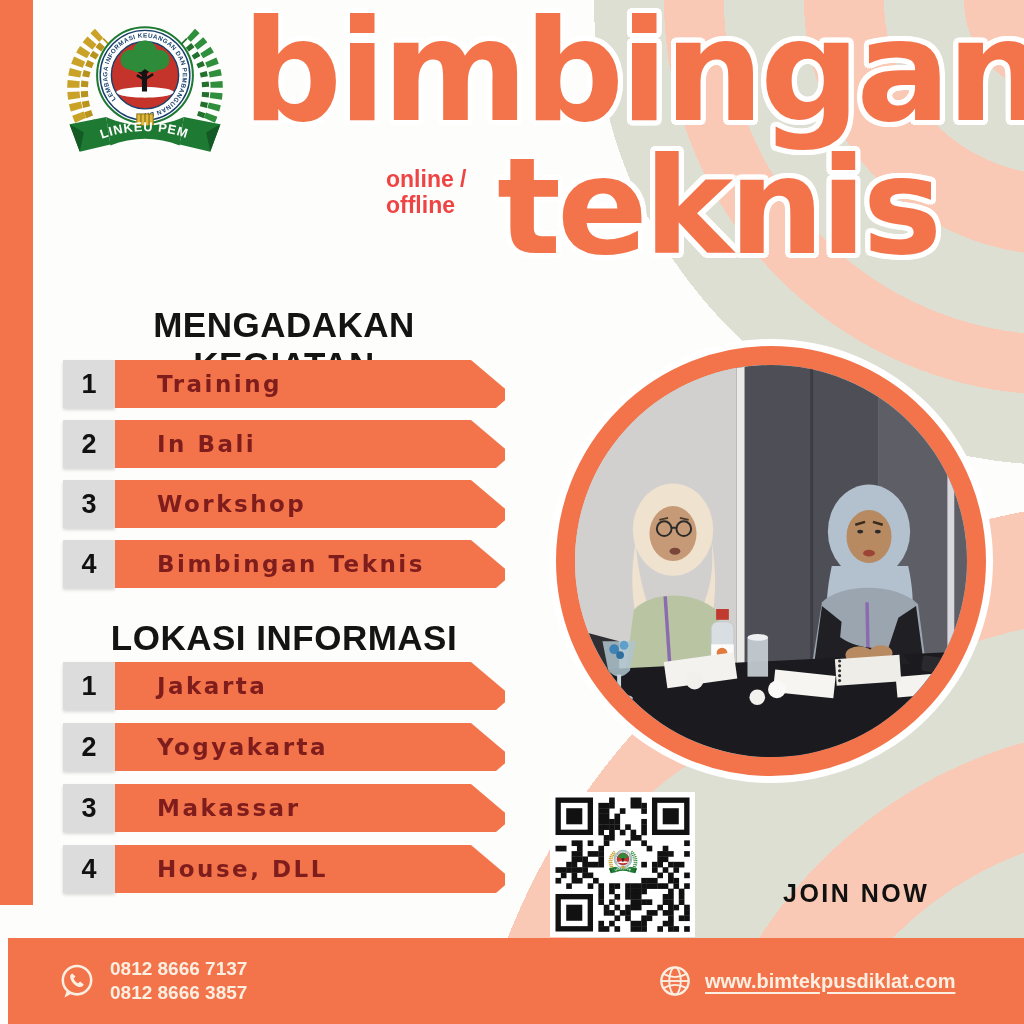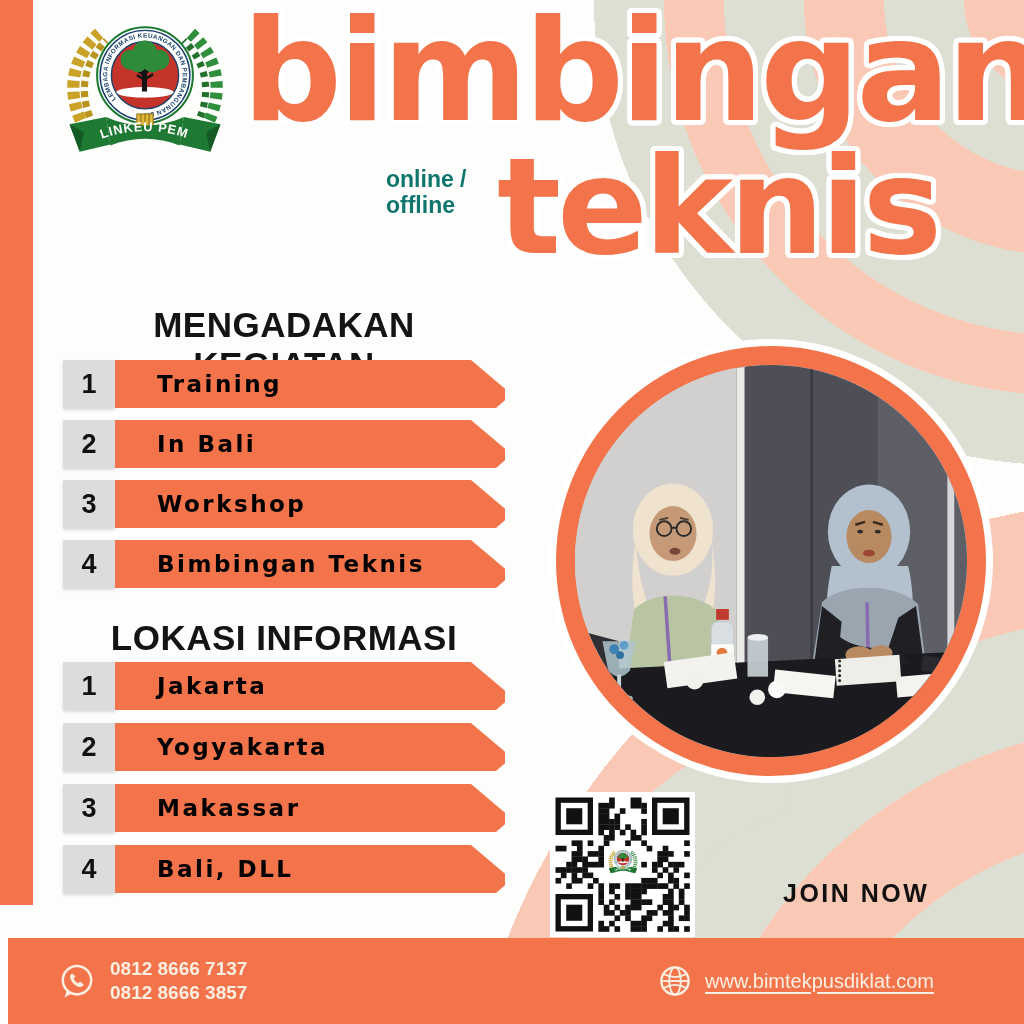--- a/index.html
+++ b/index.html
@@ -31,32 +31,32 @@
   .logo{position:absolute;left:52px;top:12px;width:186px;height:158px;}
   .title{position:absolute;font-family:"DejaVu Sans","Liberation Sans",sans-serif;
     font-weight:800;color:var(--accent);letter-spacing:-4px;line-height:1;
     text-shadow:0 -5px 0 #fff,0 5px 0 #fff,-5px 0 0 #fff,5px 0 0 #fff,
       -4px -4px 0 #fff,4px -4px 0 #fff,-4px 4px 0 #fff,4px 4px 0 #fff,
       -2px -5px 0 #fff,2px -5px 0 #fff,-2px 5px 0 #fff,2px 5px 0 #fff,
       -5px -2px 0 #fff,5px -2px 0 #fff,-5px 2px 0 #fff,5px 2px 0 #fff;}
   .title-1{left:242px;top:2px;font-size:140px;}
   .title-2{left:497px;top:140px;font-size:134px;text-align:right;}
   .mode{position:absolute;left:386px;top:166px;font-size:23px;font-weight:bold;
-    color:#0f766e;line-height:1.14;}
+    color:#ef4444;line-height:1.14;}
   
   .section-heading{position:absolute;left:63px;width:442px;text-align:center;
     font-size:35px;font-weight:800;color:var(--ink);letter-spacing:.5px;}
   .rows{position:absolute;left:63px;width:442px;display:flex;flex-direction:column;}
   .bar-row{display:flex;height:48px;}
   .num-tab{width:52px;height:48px;background:var(--tab);display:flex;align-items:center;
     justify-content:center;font-size:27px;font-weight:800;color:#111;
     box-shadow:0 2px 3px rgba(0,0,0,.15);}
   .bar{flex:1;background:var(--accent);display:flex;align-items:center;
     clip-path:polygon(0 0,calc(100% - 34px) 0,100% 60%,100% 84%,calc(100% - 9px) 100%,0 100%);}
-  .bar-label{color:#000000;font-size:23px;font-weight:700;letter-spacing:2.5px;
+  .bar-label{color:#7f1d1d;font-size:23px;font-weight:700;letter-spacing:2.5px;
     padding-left:42px;font-family:"DejaVu Sans","Liberation Sans",sans-serif;}
   
   .photo-wrap{position:absolute;left:549px;top:339px;width:444px;height:444px;
     border-radius:50%;background:#fff;}
   .photo-ring{position:absolute;inset:7px;border-radius:50%;border:19px solid var(--accent);
     overflow:hidden;background:#C7C5C4;}
   .photo-ring svg{display:block;width:100%;height:100%;}
   
   .qr{position:absolute;left:550px;top:792px;width:145px;height:145px;background:#fff;}
   .join{position:absolute;left:783px;top:879px;font-size:25px;font-weight:800;
@@ -64,21 +64,21 @@
   
   .footer{position:absolute;left:8px;top:938px;width:1024px;height:86px;background:var(--accent);}
   .f-item{position:absolute;top:50%;transform:translateY(-50%);display:flex;
     align-items:center;color:var(--cream);}
   .f-icon{width:42px;height:42px;flex:0 0 42px;}
   .f-phone{left:48px;}
   .f-phone .nums{margin-left:12px;font-size:19px;font-weight:bold;line-height:1.25;}
   .f-mail{left:260px;}
   .f-mail .txt{margin-left:11px;font-size:20px;font-weight:bold;}
   .f-web{left:646px;}
-  .f-web .txt{margin-left:9px;font-size:20px;font-weight:normal;text-decoration:underline;
+  .f-web .txt{margin-left:9px;font-size:20px;font-weight:bold;text-decoration:underline;
     text-underline-offset:4px;color:var(--cream);}
 </style>
 </head>
 <body>
 
 <div id="canvas">
 
   <svg width="0" height="0" style="position:absolute">
     <defs>
       <symbol id="emblem" viewBox="0 0 180 155">
@@ -175,21 +175,21 @@
       </div>
       <div class="bar-row">
         <div class="num-tab">3</div>
         <div class="bar">
           <span class="bar-label">Makassar</span>
         </div>
       </div>
       <div class="bar-row">
         <div class="num-tab">4</div>
         <div class="bar">
-          <span class="bar-label">Bali, DLL</span>
+          <span class="bar-label">House, DLL</span>
         </div>
       </div>
     </div>
 
   <div class="photo-wrap">
     <div class="photo-ring">
       <svg viewBox="0 0 400 400">
         <rect x="0" y="0" width="400" height="400" fill="#CDCBCA"></rect>
         <rect x="0" y="0" width="190" height="400" fill="#D2D0CE"></rect>
         <rect x="165" y="0" width="145" height="400" fill="#4E4E56"></rect>

